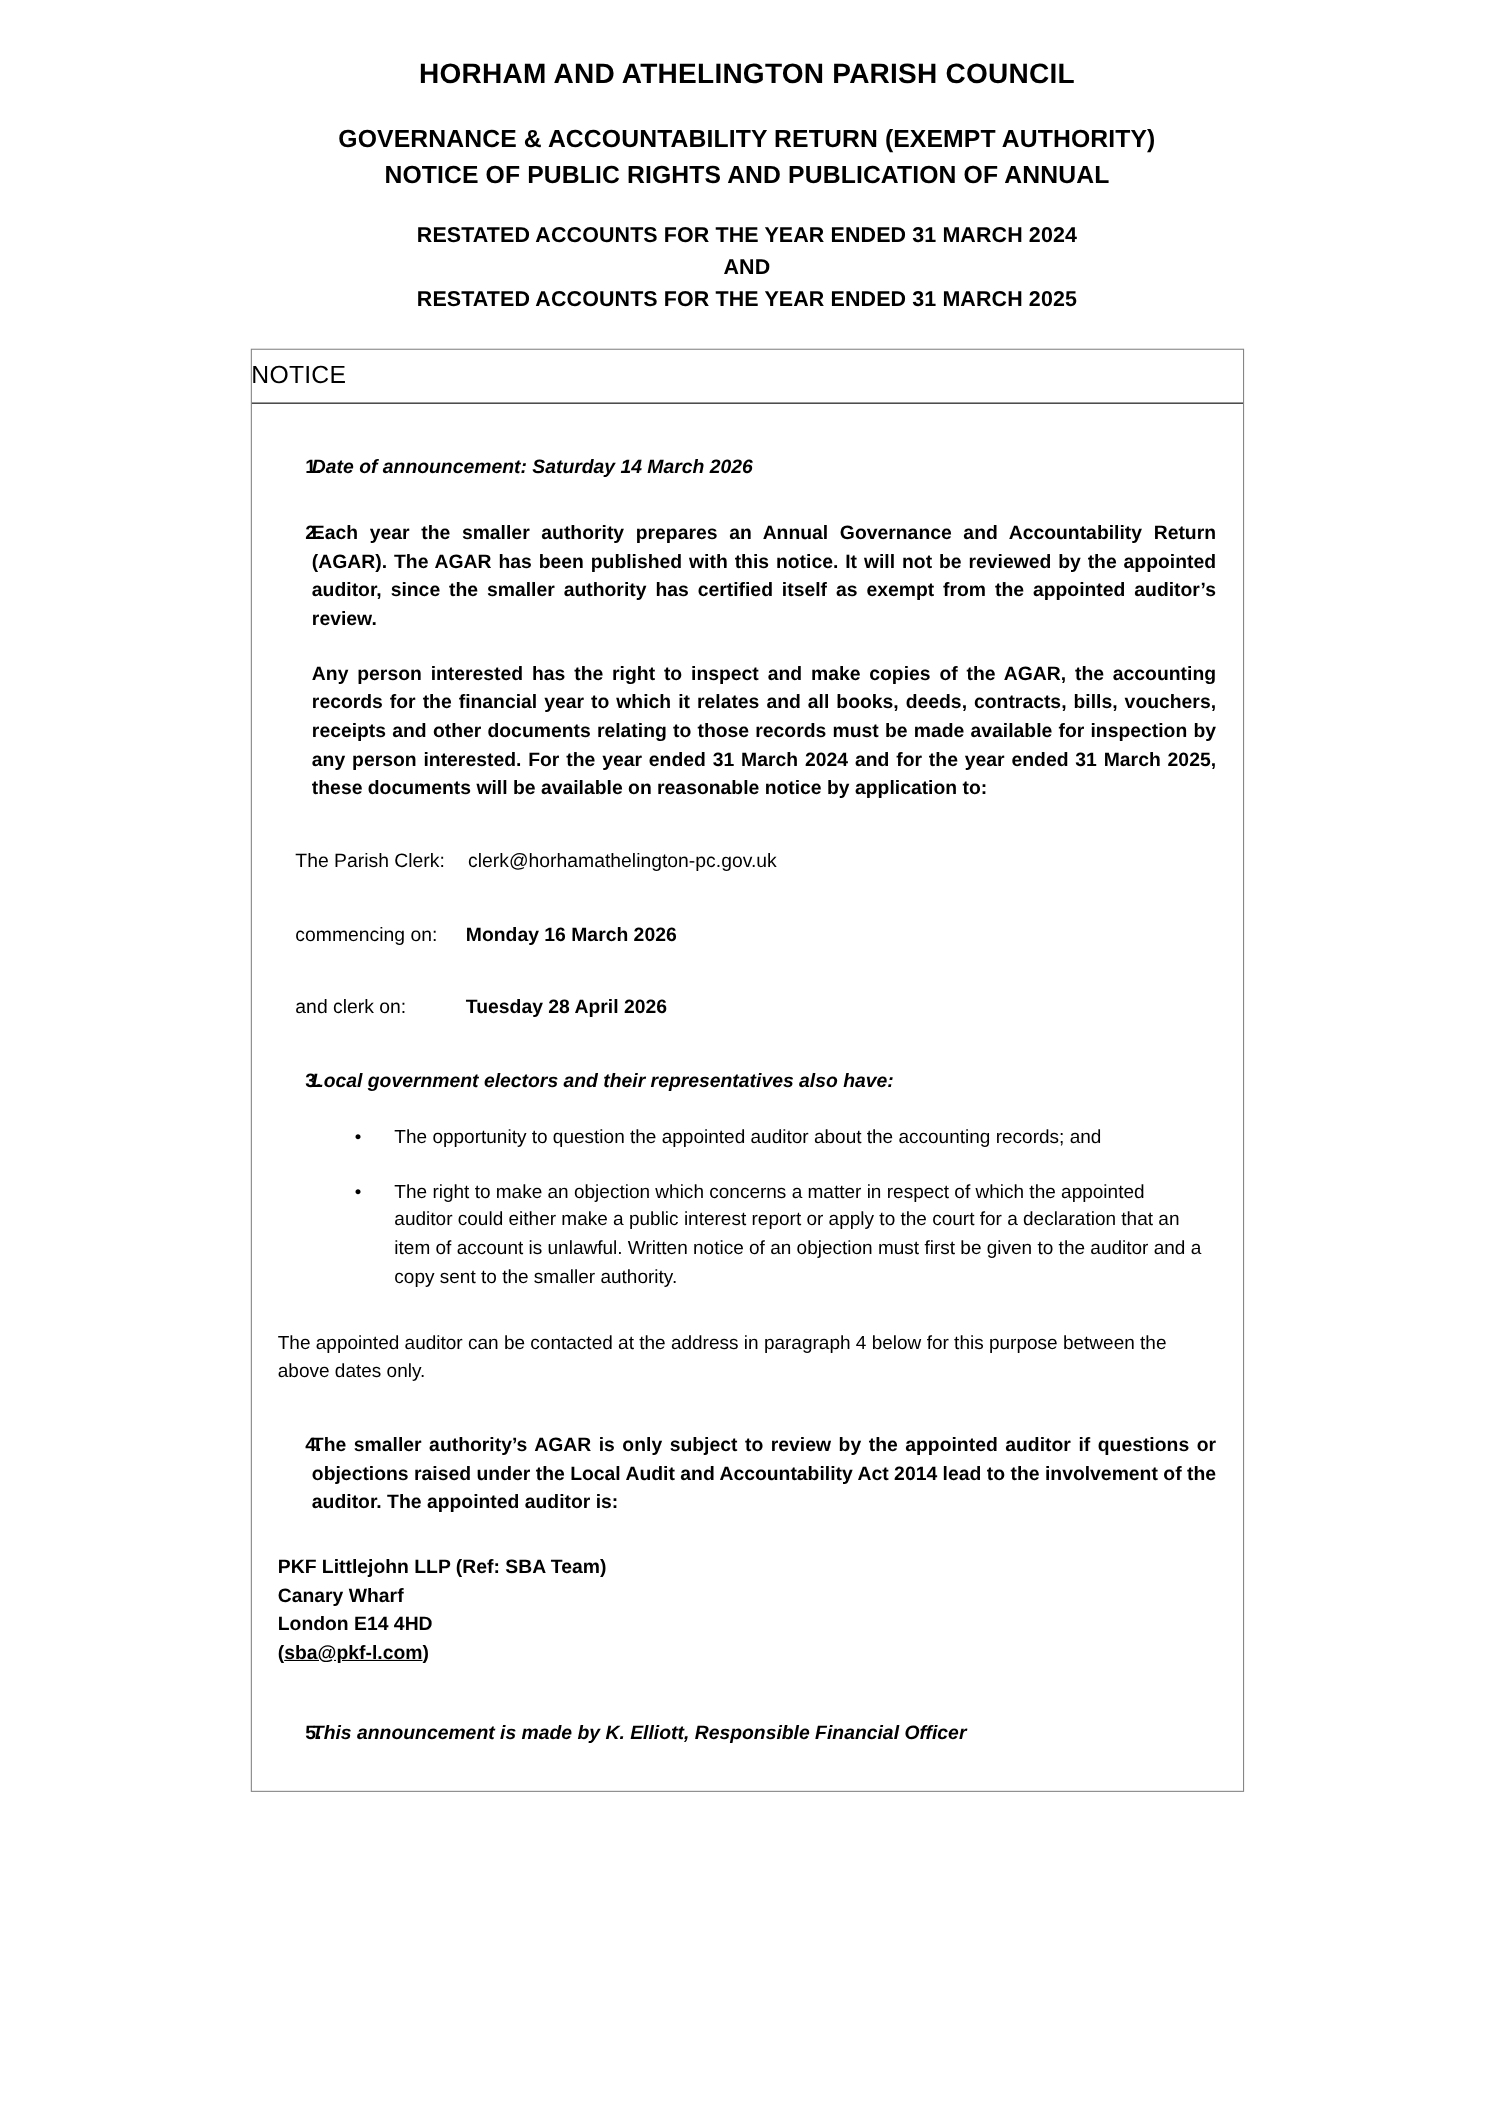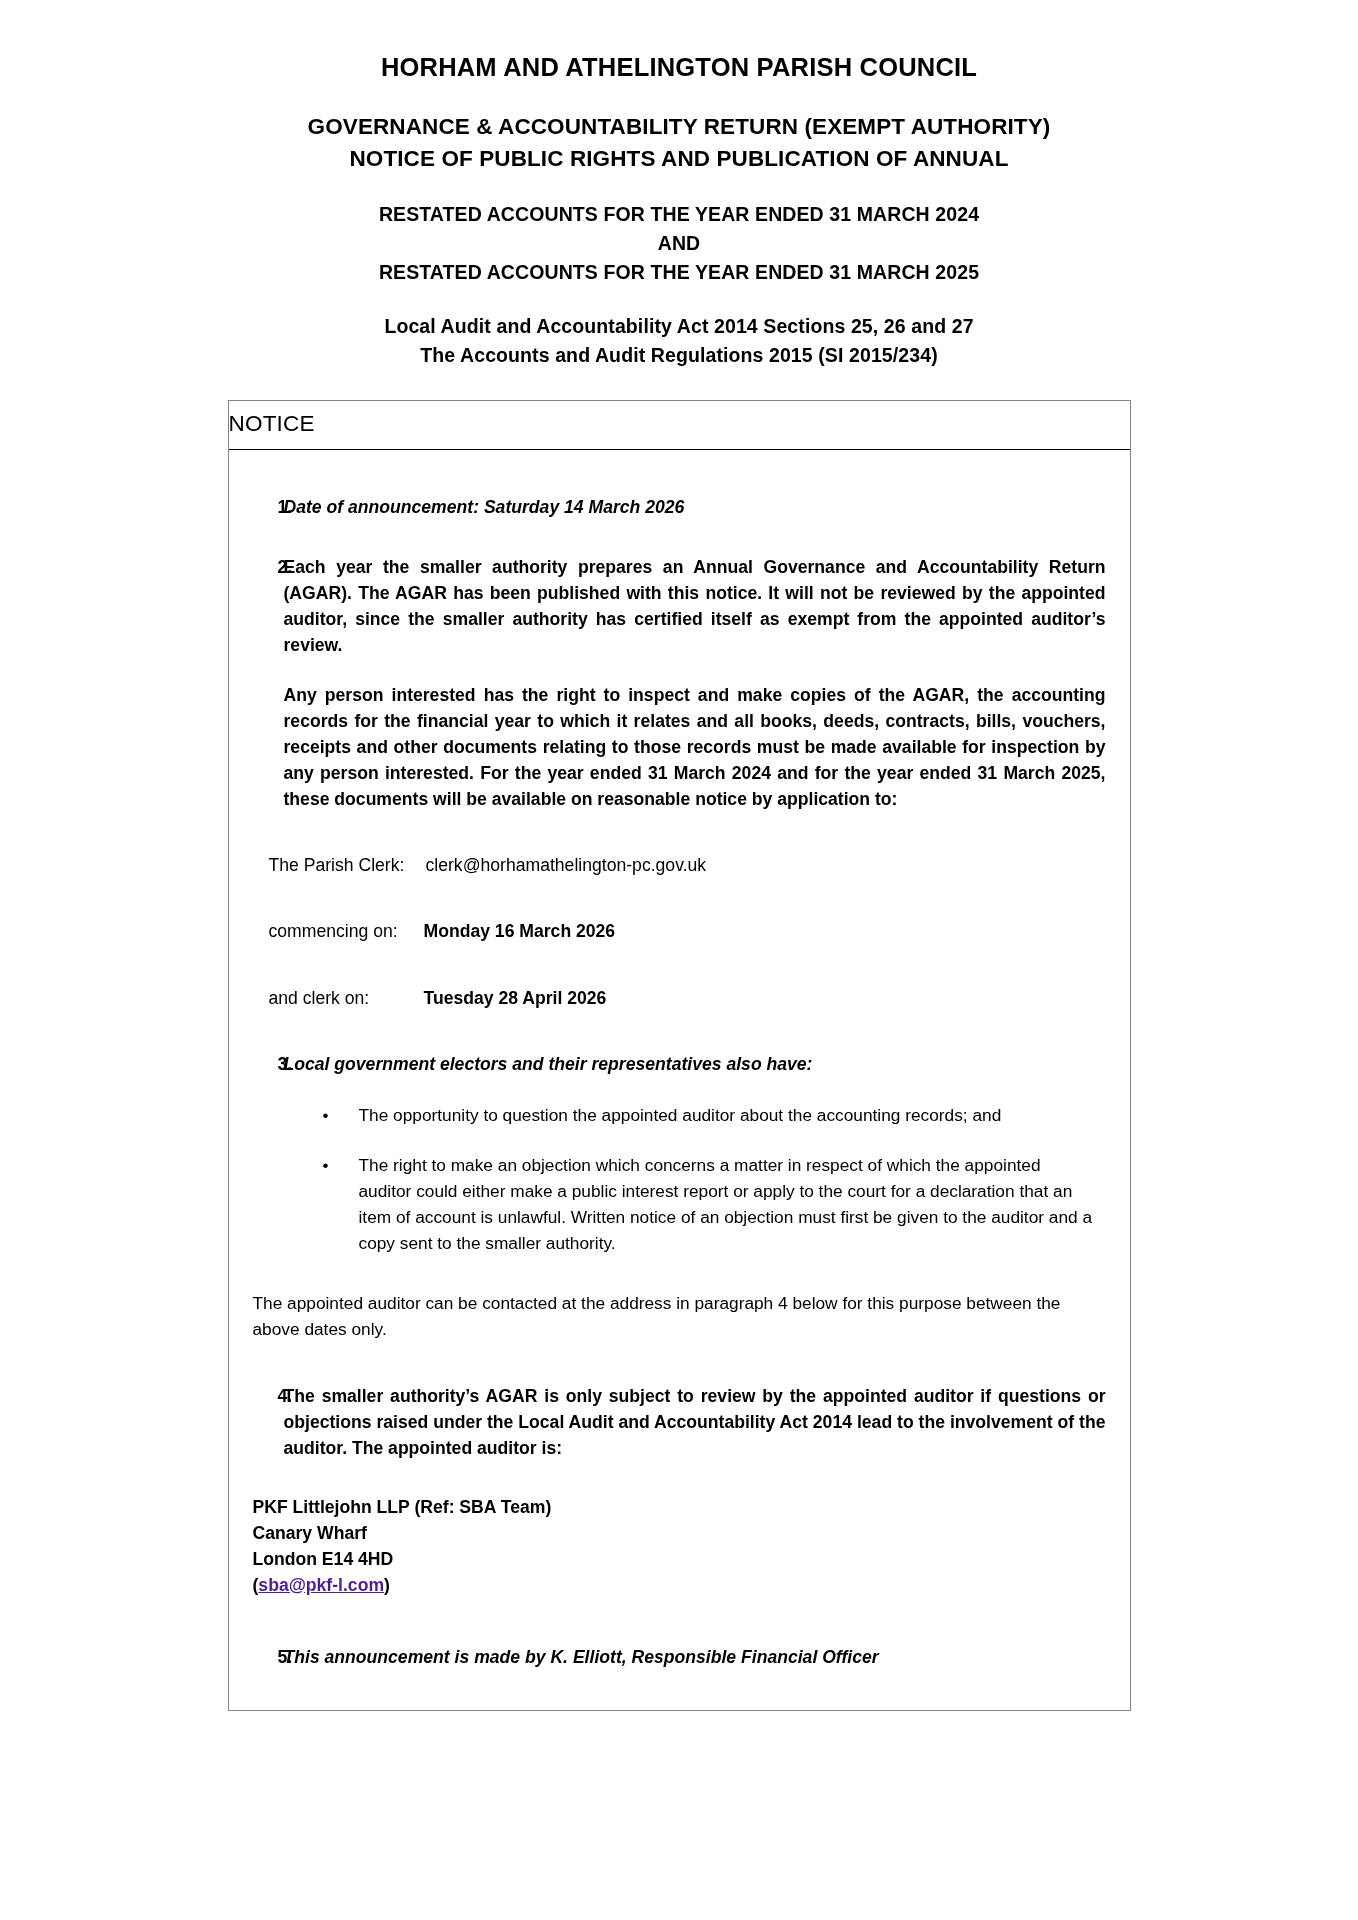--- a/index.html
+++ b/index.html
@@ -184,21 +184,21 @@
 
   
   .address {
     font-size: 17.6px;
     font-weight: bold;
     line-height: 1.47;
     padding-left: 2px;
   }
   .address .aline { display: block; }
   .email-link {
-    color: #4c1d95;
+    color: #000000;
     text-decoration: underline;
   }
   .paren { color: #000000; text-decoration: none; font-weight: bold; }
 </style>
 </head>
 <body>
 
 <div class="page">
 
   <div class="header">
@@ -208,24 +208,20 @@
       <span class="line">GOVERNANCE &amp; ACCOUNTABILITY RETURN (EXEMPT AUTHORITY)</span>
       <span class="line">NOTICE OF PUBLIC RIGHTS AND PUBLICATION OF ANNUAL</span>
     </div>
 
     <div class="restated">
       <span class="line">RESTATED ACCOUNTS FOR THE YEAR ENDED 31 MARCH 2024</span>
       <span class="line">AND</span>
       <span class="line">RESTATED ACCOUNTS FOR THE YEAR ENDED 31 MARCH 2025</span>
     </div>
 
-    <div class="legal">
-      <span class="line">Local Audit and Accountability Act 2014 Sections 25, 26 and 27</span>
-      <span class="line">The Accounts and Audit Regulations 2015 (SI 2015/234)</span>
-    </div>
   </div>
 
   <div class="notice-box">
 
     <div class="notice-heading">NOTICE</div>
 
     <div class="notice-body">
 
       <div class="num-item">
         <span class="marker">1.</span>

